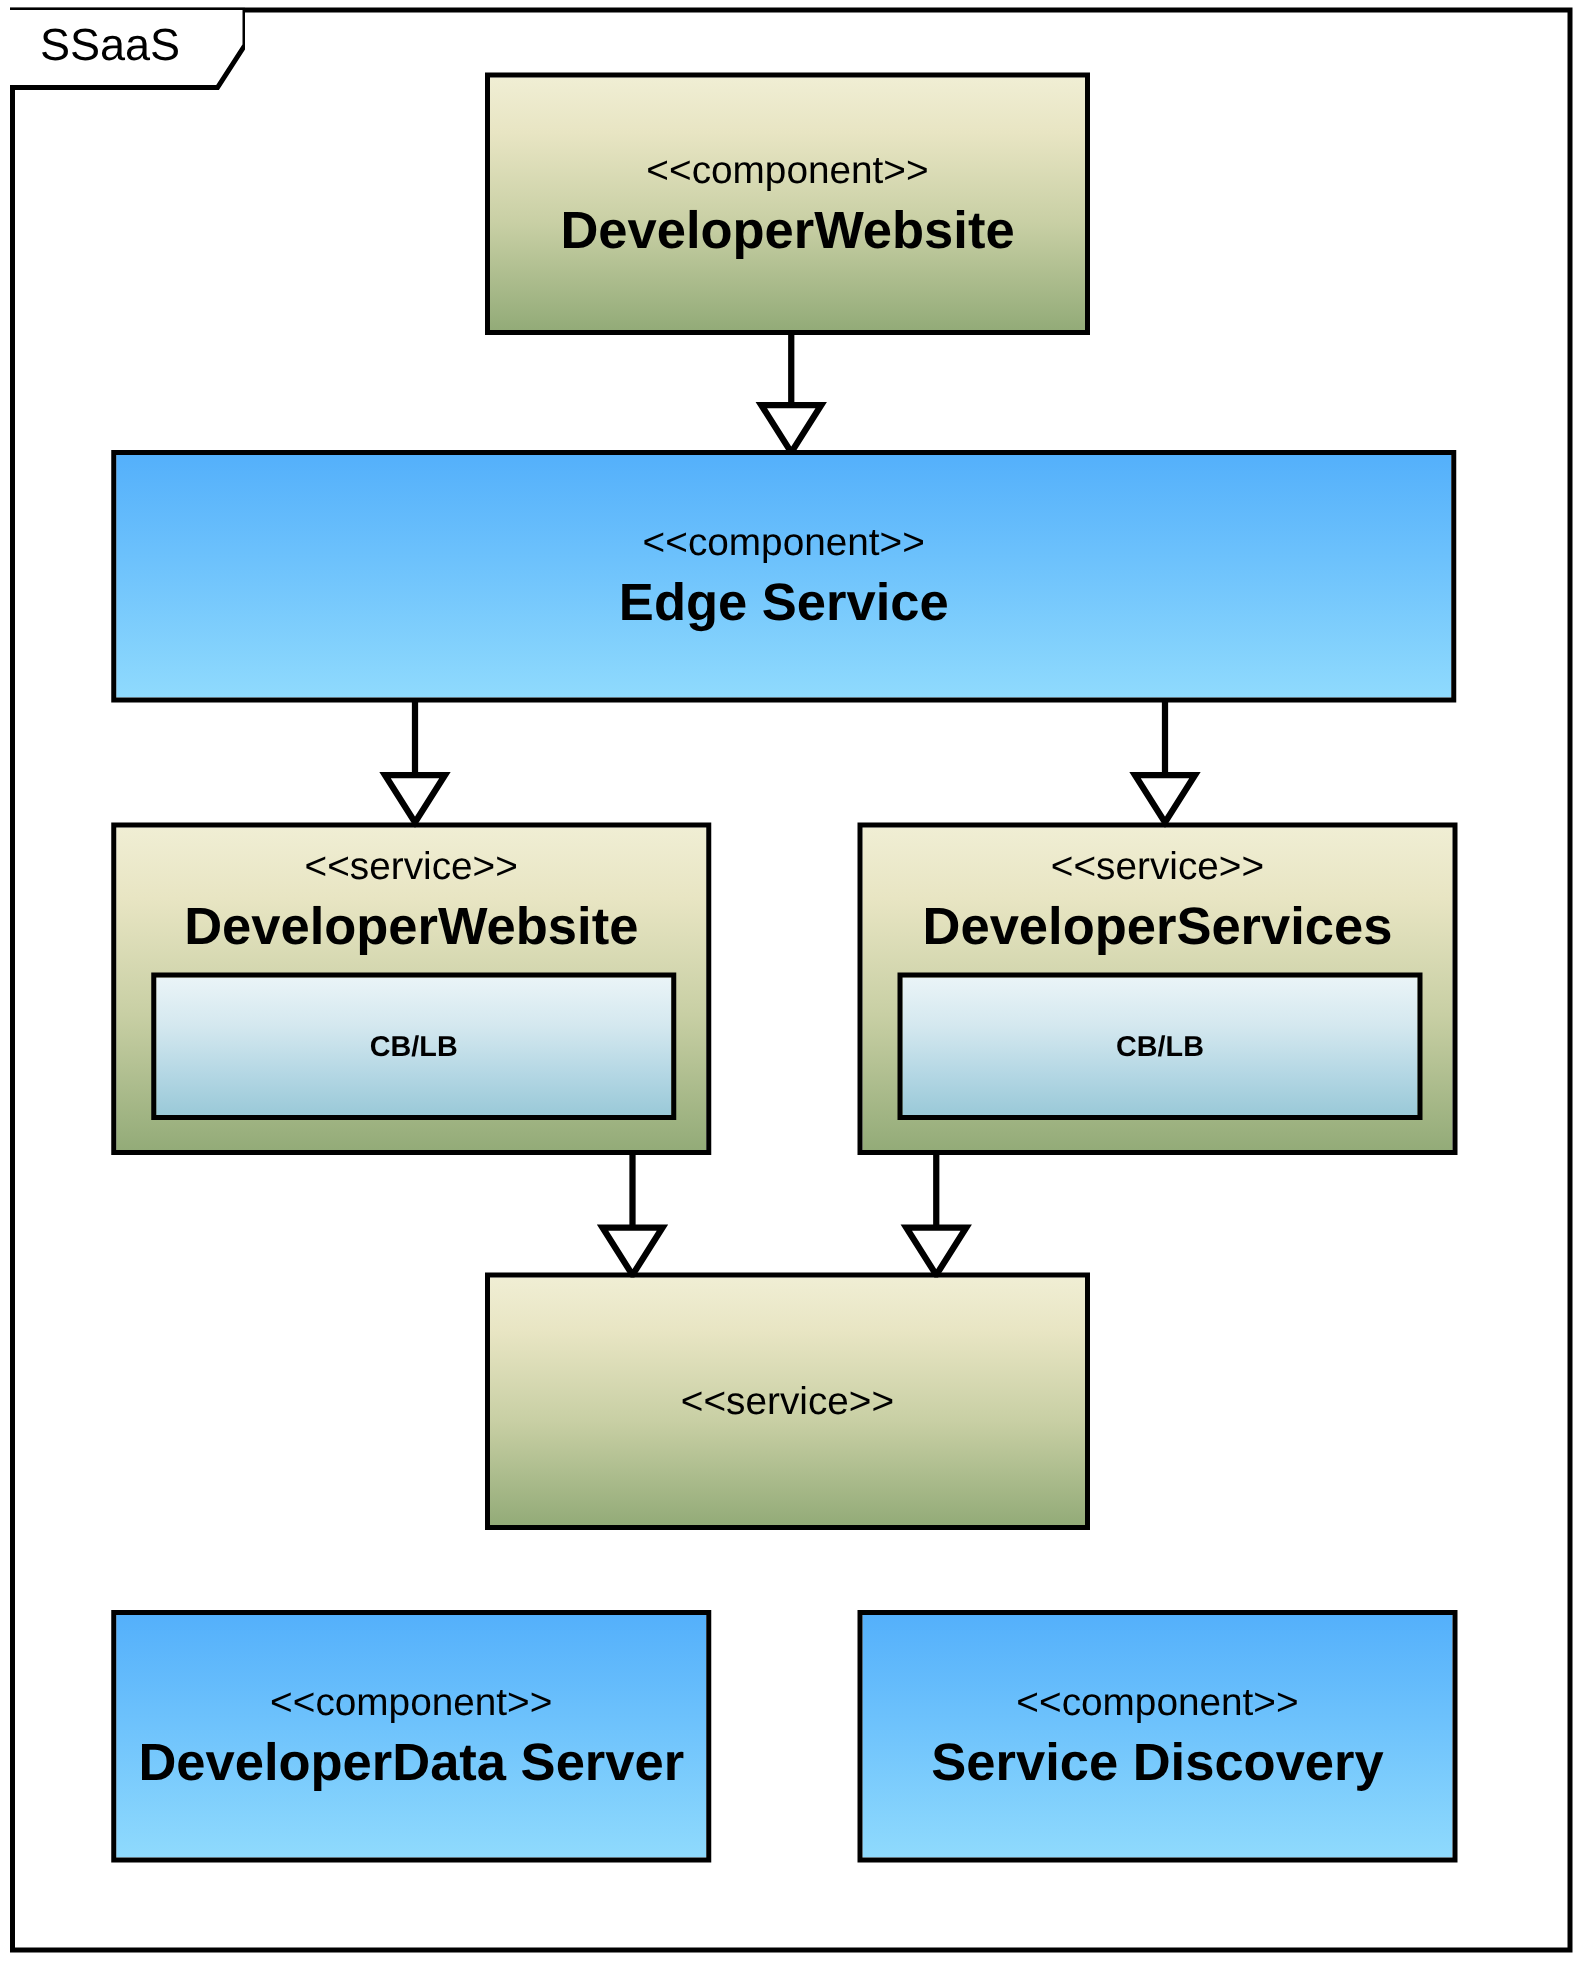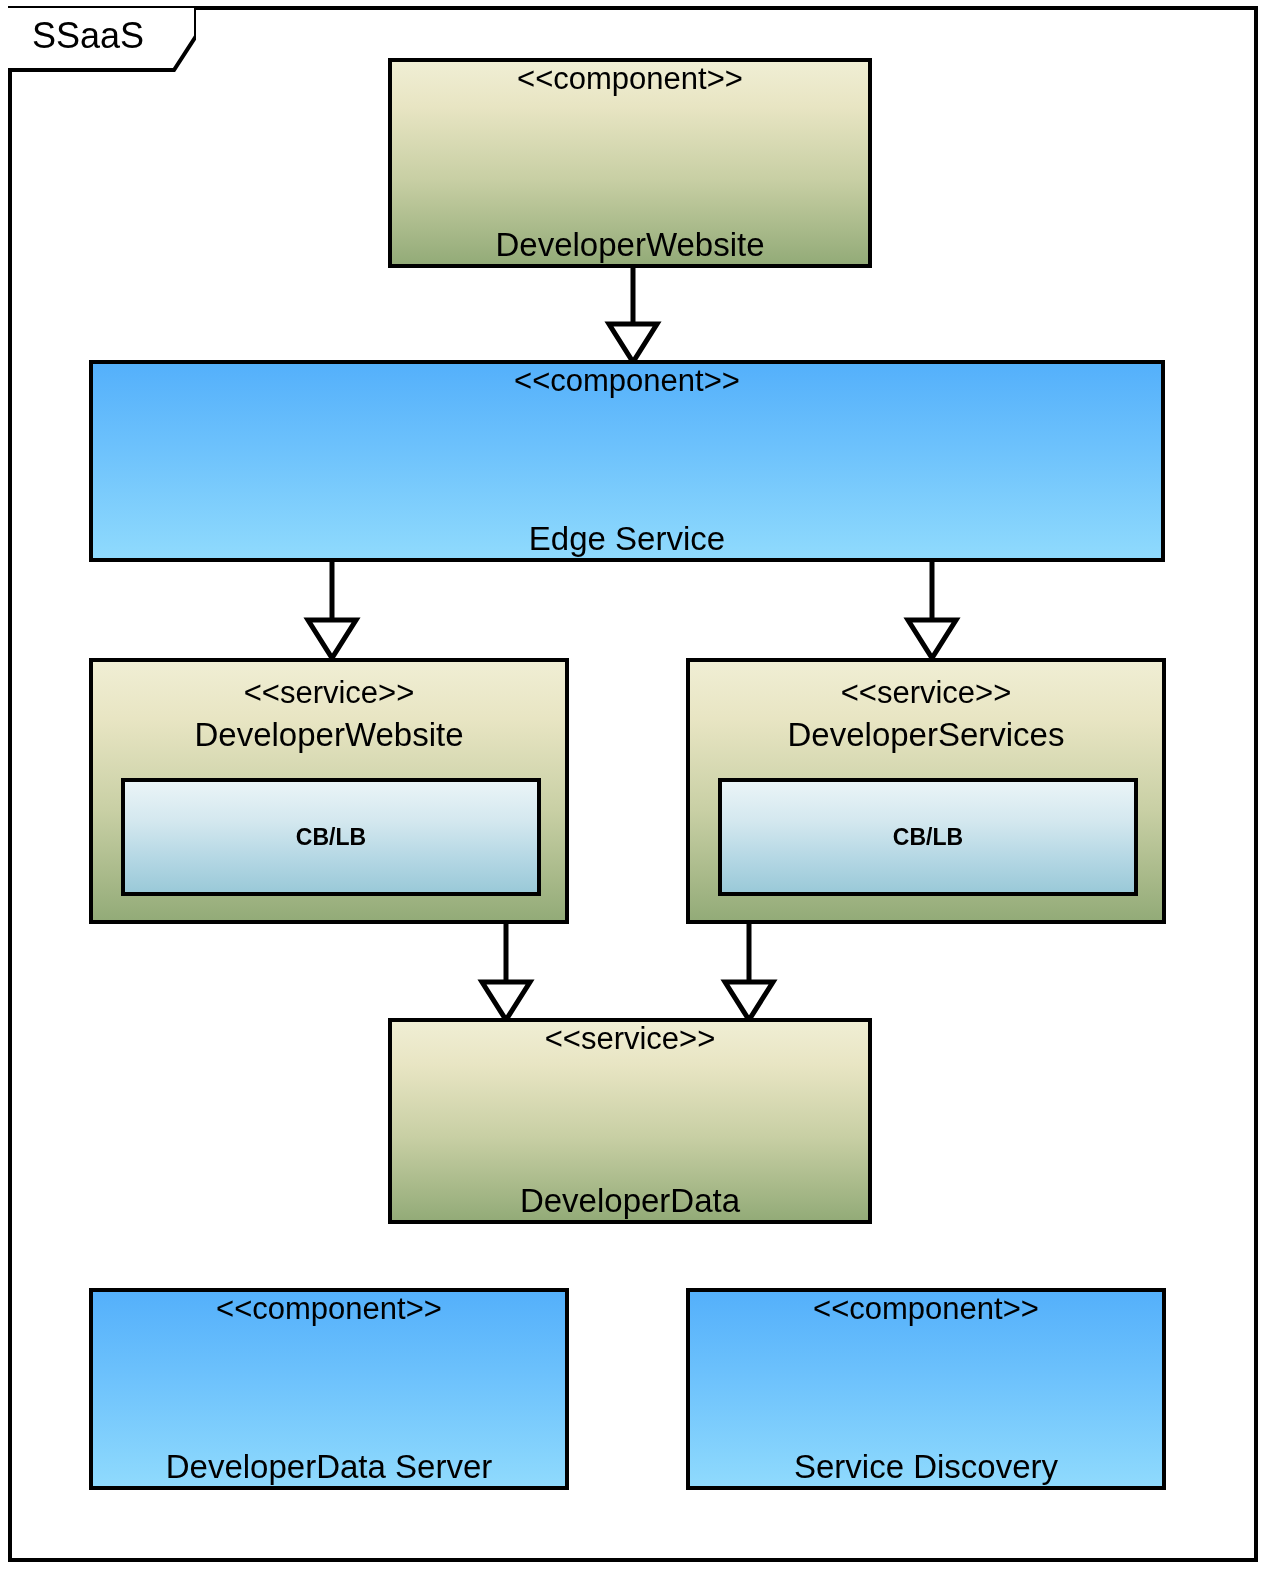--- a/index.html
+++ b/index.html
@@ -65,39 +65,39 @@
   }
 
   
   .node {
     position: absolute;
     box-sizing: border-box;
     border: 4px solid #000000;
     display: flex;
     flex-direction: column;
     align-items: center;
-    justify-content: space-between;
+    justify-content: center;
     text-align: center;
     color: #000000;
   }
   .node.olive {
     background: linear-gradient(to bottom, #f0eed4 0%, #e8e5c3 22%, #c8cfa4 58%, #93ab78 100%);
   }
   .node.blue {
     background: linear-gradient(to bottom, #54b0fb 0%, #6cc1fc 42%, #8fdafd 100%);
   }
   .node .stereotype {
     font-size: 31px;
     font-weight: normal;
     line-height: 1.12;
     white-space: nowrap;
   }
   .node .nodename {
-    font-size: 33px;
-    font-weight: normal;
+    font-size: 42px;
+    font-weight: bold;
     line-height: 1.12;
     margin-top: 6px;
     white-space: nowrap;
   }
 
   
   .node.with-sub {
     justify-content: flex-start;
     padding-top: 14px;
   }
@@ -193,21 +193,20 @@
     <polygon points="9,60 57,60 33,98"></polygon>
   </svg>
 
   <svg class="connector" style="left:716px; top:922px; width:66px; height:100px;">
     <line x1="33" y1="0" x2="33" y2="62"></line>
     <polygon points="9,60 57,60 33,98"></polygon>
   </svg>
 
   <div class="node olive" style="left:388px; top:1018px; width:484px; height:206px;">
     <div class="stereotype">&lt;&lt;service&gt;&gt;</div>
-    <div class="nodename">DeveloperData</div>
   </div>
 
   <div class="node blue" style="left:89px; top:1288px; width:480px; height:202px;">
     <div class="stereotype">&lt;&lt;component&gt;&gt;</div>
     <div class="nodename">DeveloperData Server</div>
   </div>
 
   <div class="node blue" style="left:686px; top:1288px; width:480px; height:202px;">
     <div class="stereotype">&lt;&lt;component&gt;&gt;</div>
     <div class="nodename">Service Discovery</div>

